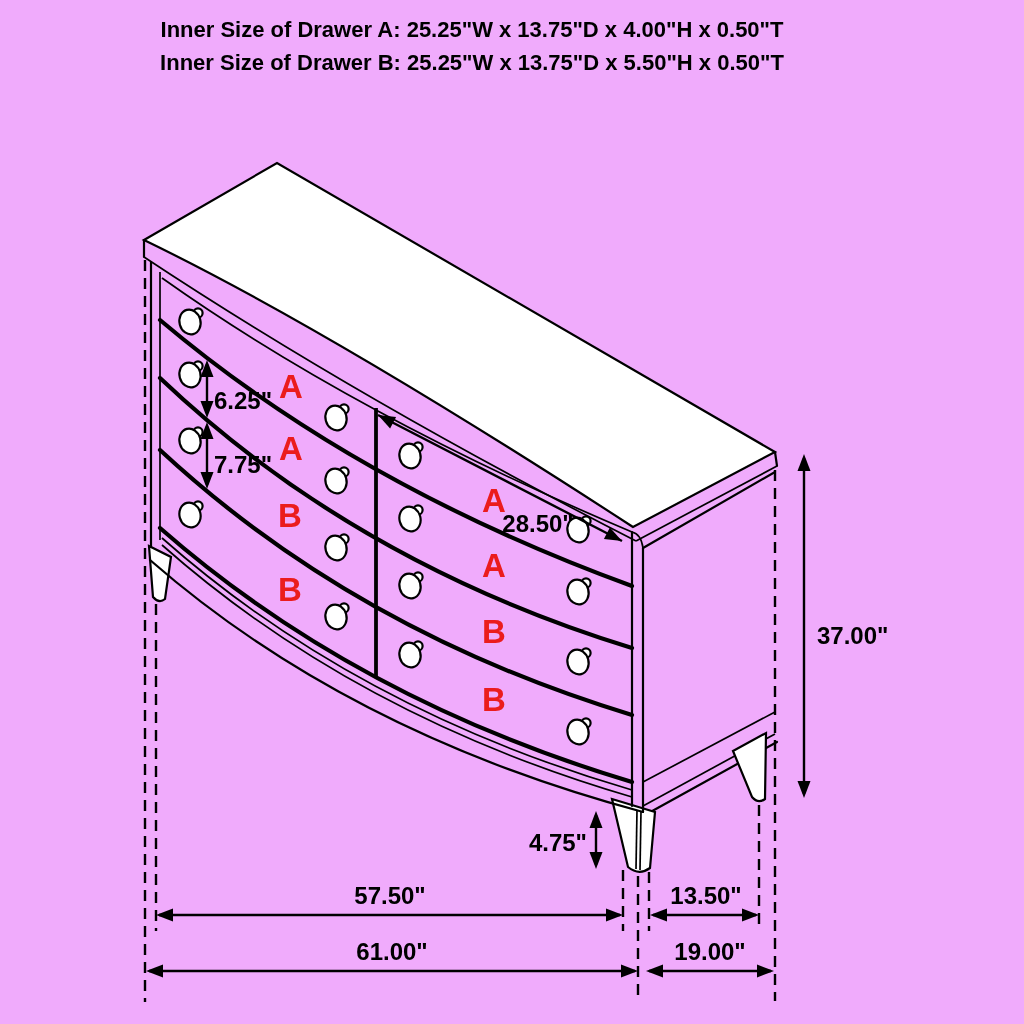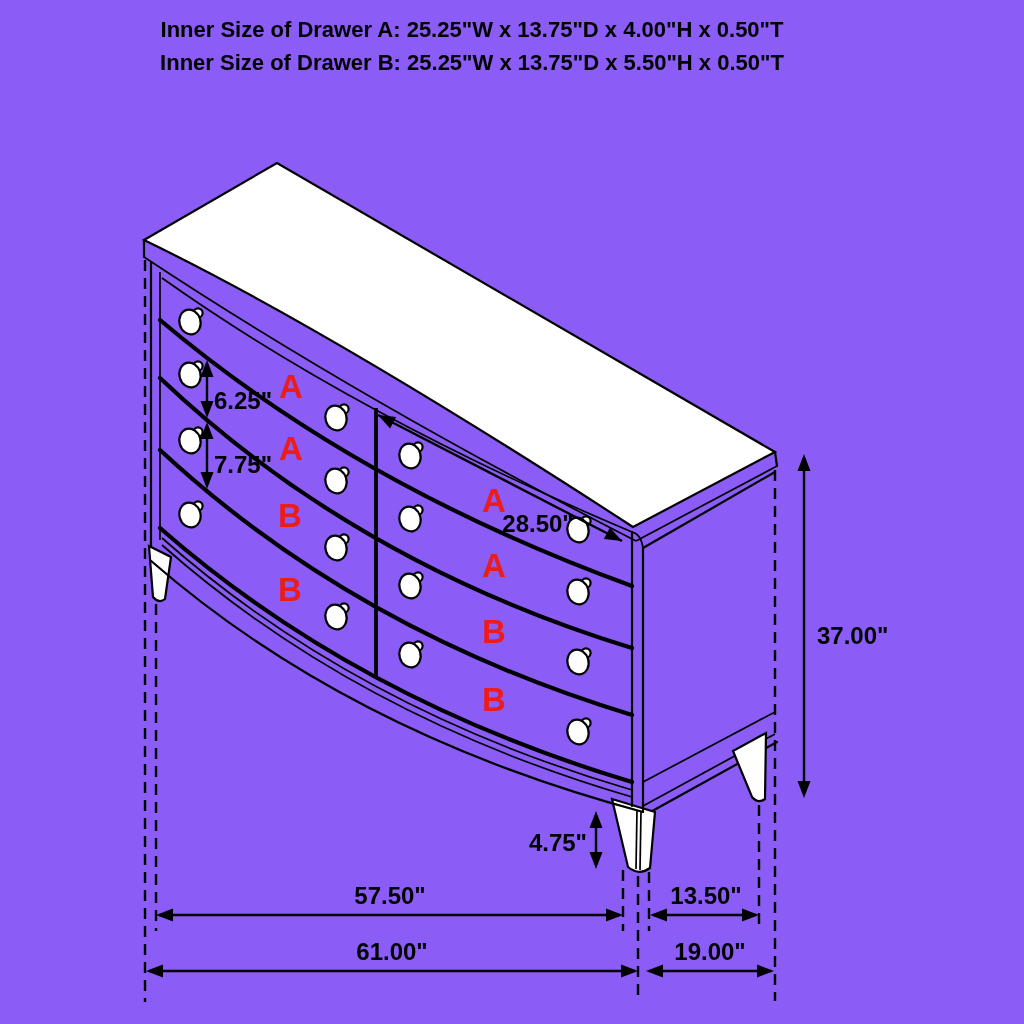--- a/index.html
+++ b/index.html
@@ -1,16 +1,16 @@
 <!DOCTYPE html>
 <html><head>
 <meta charset="utf-8">
 <style>
   html,body{margin:0;padding:0;background:#ffffff;}
-  #stage{position:relative;width:1024px;height:1024px;background:#8b5cf6;overflow:hidden;}
+  #stage{position:relative;width:1024px;height:1024px;background:#f0abfc;overflow:hidden;}
   svg{display:block;}
   .ol   {stroke:#000;stroke-width:2.2;fill:none;stroke-linecap:round;}
   .thin {stroke:#000;stroke-width:1.7;fill:none;}
   .thick{stroke:#000;stroke-width:4.2;fill:none;stroke-linecap:round;}
   .mid  {stroke:#000;stroke-width:3.8;fill:none;}
   .dim  {stroke:#000;stroke-width:2.4;fill:none;}
   .dash {stroke:#000;stroke-width:2.4;fill:none;stroke-dasharray:11 7;}
   .head {fill:#000;stroke:none;}
   .white{fill:#fff;}
   .knob {fill:#fff;stroke:#000;stroke-width:2.2;}

